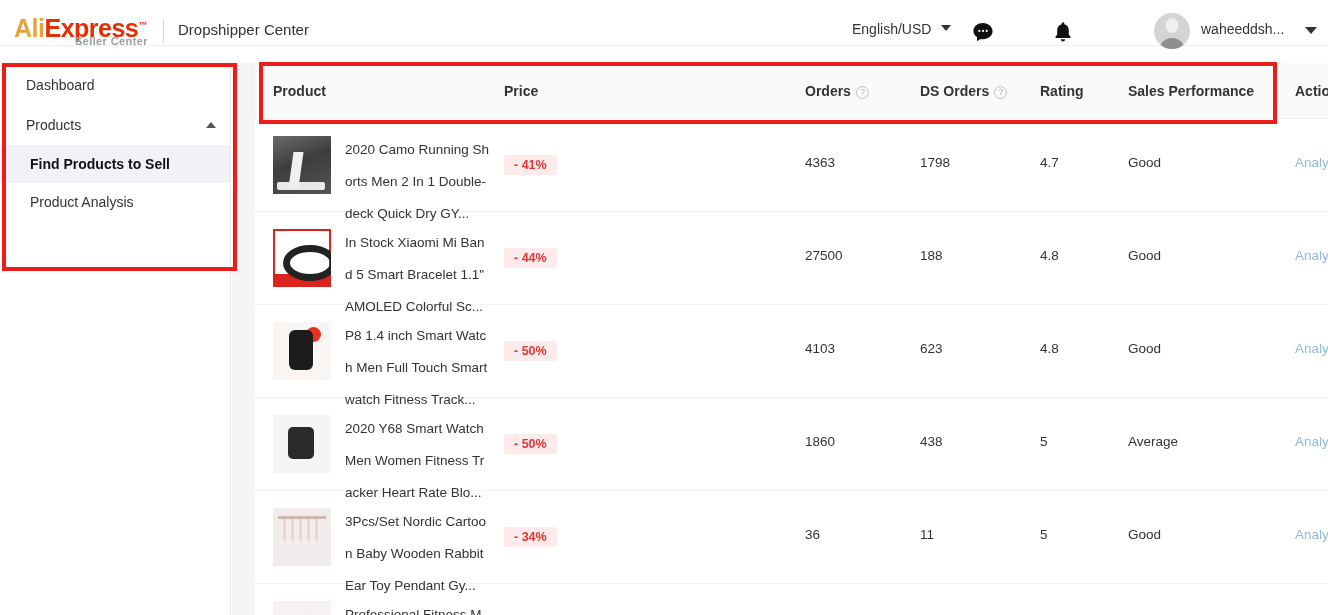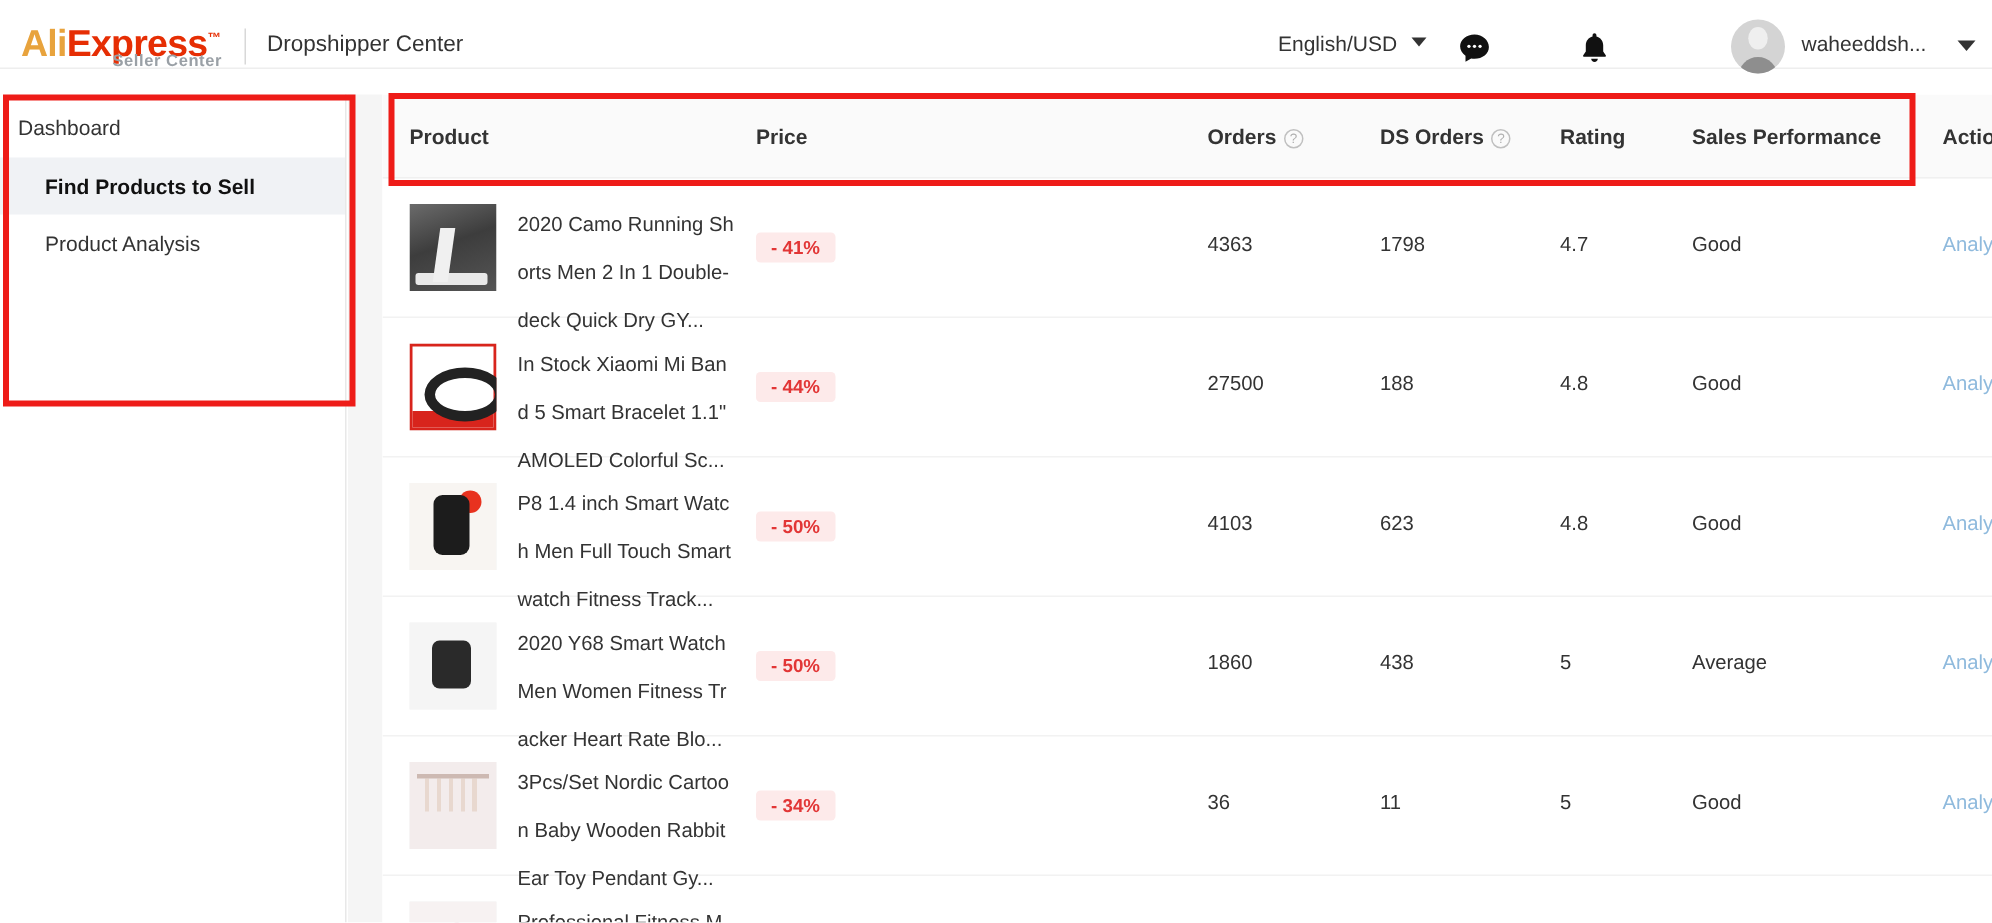--- a/index.html
+++ b/index.html
@@ -87,21 +87,21 @@
   
   .sidebar {
     position: absolute; left: 0; top: 63px;
     width: 231px; height: 552px;
     background: #ffffff;
     border-right: 1px solid #e8e8e8;
   }
   .side-item {
     position: relative;
     height: 40px; line-height: 40px;
-    padding-left: 12px; padding-right: 14px;
+    padding-left: 26px; padding-right: 14px;
     font-size: 14px; color: #333333;
     cursor: pointer;
   }
   .side-item.top { margin-top: 2px; }
   .side-caret-up {
     position: absolute; right: 14px; top: 17px;
     width: 0; height: 0;
     border-left: 5px solid transparent;
     border-right: 5px solid transparent;
     border-bottom: 6px solid #555555;
@@ -266,20 +266,24 @@
     <div class="body"></div>
   </div>
   <div class="username">waheeddsh...</div>
   <div class="user-caret"></div>
 </div>
 
 <div class="sidebar">
   <div class="side-item top">
     <span>Dashboard</span>
   </div>
+  <div class="side-item">
+    <span>Products</span>
+    <span class="side-caret-up"></span>
+  </div>
   <div class="side-sub active">
     <span>Find Products to Sell</span>
   </div>
   <div class="side-sub">
     <span>Product Analysis</span>
   </div>
 </div>
 
 <div class="gutter"></div>
 

